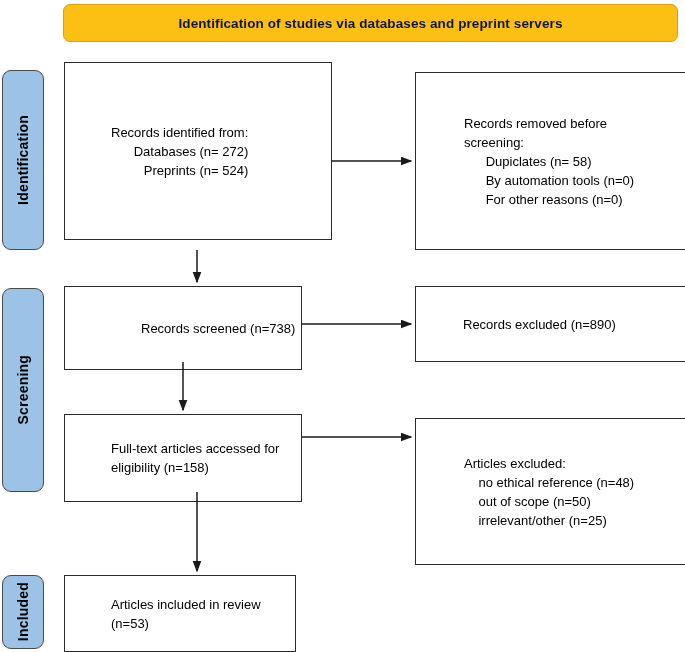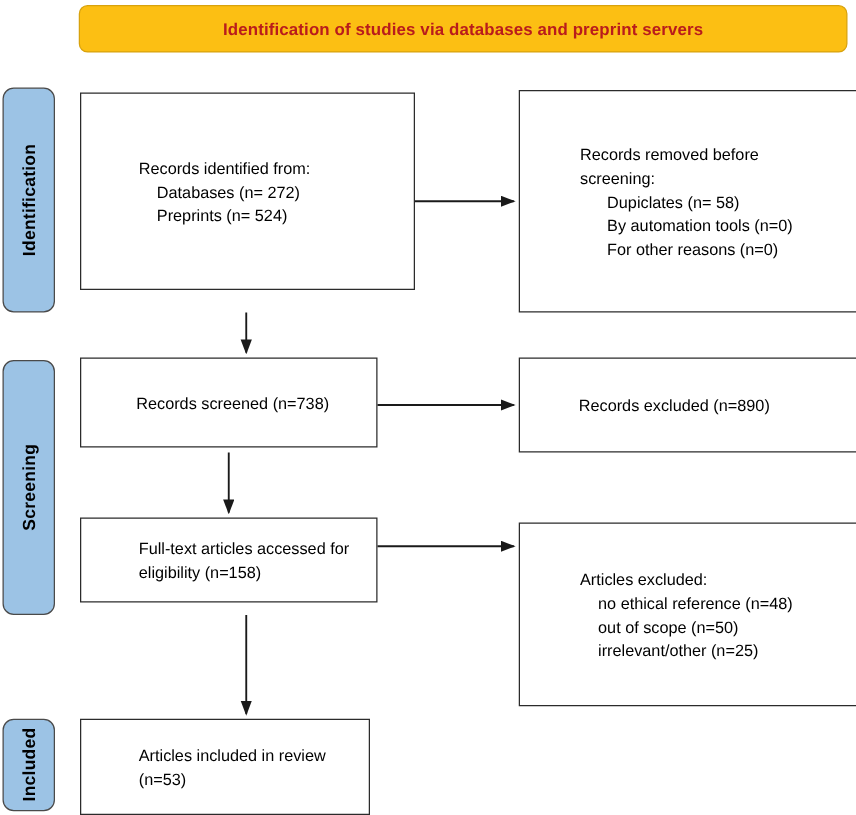--- a/index.html
+++ b/index.html
@@ -35,21 +35,21 @@
     border: 1px solid #d8a20d;
     border-radius: 7px;
     box-sizing: border-box;
     display: flex;
     align-items: center;
     justify-content: center;
   }
   .header-banner .banner-text {
     font-size: 13.5px;
     font-weight: bold;
-    color: #b91c1c;
+    color: #0f172a;
     letter-spacing: 0.1px;
     text-align: center;
   }
 
   
   .stage-tab {
     position: absolute;
     background: #9CC3E5;
     border: 1px solid #4a4a4a;
     border-radius: 9px;
@@ -80,33 +80,33 @@
     display: flex;
     align-items: center;
   }
   .flow-box .box-text {
     font-size: 13px;
     line-height: 19px;
     color: #000000;
     white-space: pre;
   }
 
-  #box-identified      { left: 64px;  top: 74px;  width: 268px; height: 158px; }
+  #box-identified      { left: 64px;  top: 62px;  width: 268px; height: 178px; text-align: right; }
   #box-identified .box-text { padding-left: 46px; }
 
   #box-removed         { left: 415px; top: 72px;  width: 278px; height: 178px; }
   #box-removed .box-text { padding-left: 48px; }
 
-  #box-screened        { left: 64px;  top: 286px; width: 238px; height: 72px;  }
+  #box-screened        { left: 64px;  top: 286px; width: 238px; height: 84px; padding-left: 32px;  }
   #box-screened .box-text { padding-left: 44px; }
 
   #box-excluded-screen { left: 415px; top: 286px; width: 278px; height: 76px;  }
   #box-excluded-screen .box-text { padding-left: 47px; }
 
-  #box-fulltext        { left: 64px;  top: 414px; width: 238px; height: 68px;  }
+  #box-fulltext        { left: 64px;  top: 414px; width: 238px; height: 88px;  }
   #box-fulltext .box-text { padding-left: 46px; }
 
   #box-excluded-art    { left: 415px; top: 418px; width: 278px; height: 147px; }
   #box-excluded-art .box-text { padding-left: 48px; }
 
   #box-included        { left: 64px;  top: 575px; width: 232px; height: 77px;  }
   #box-included .box-text { padding-left: 46px; }
 
   
   #connectors {

